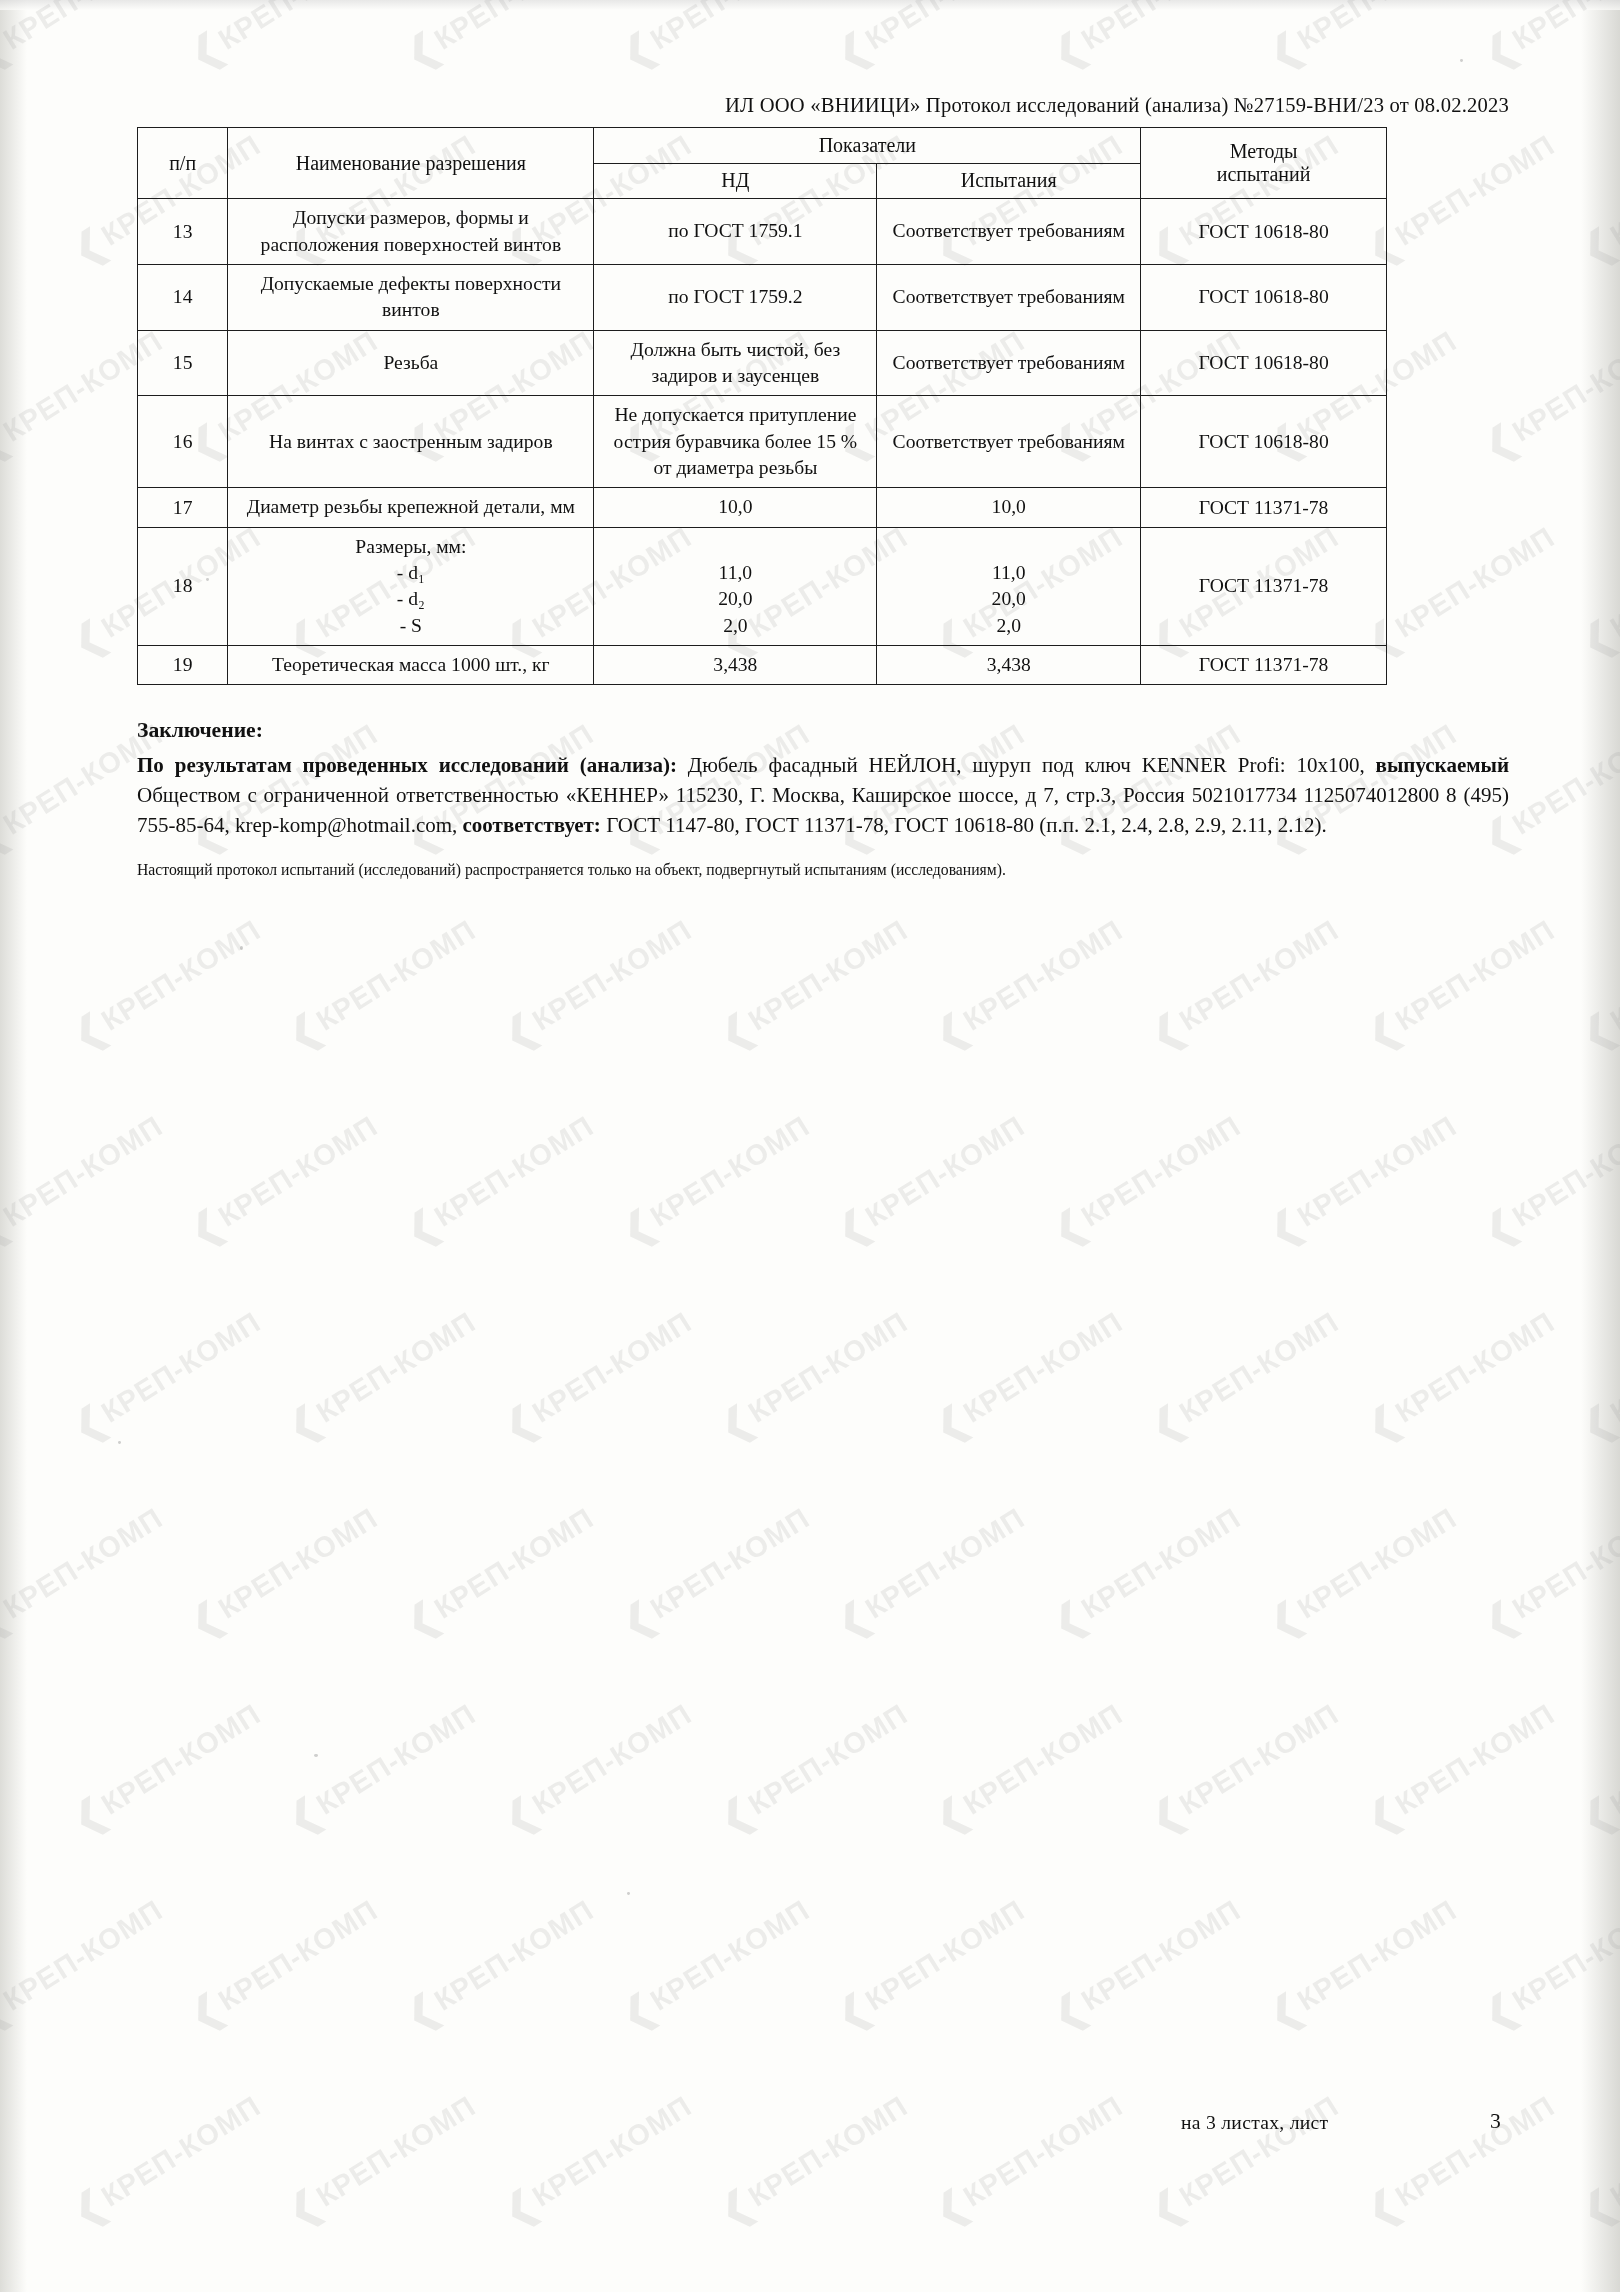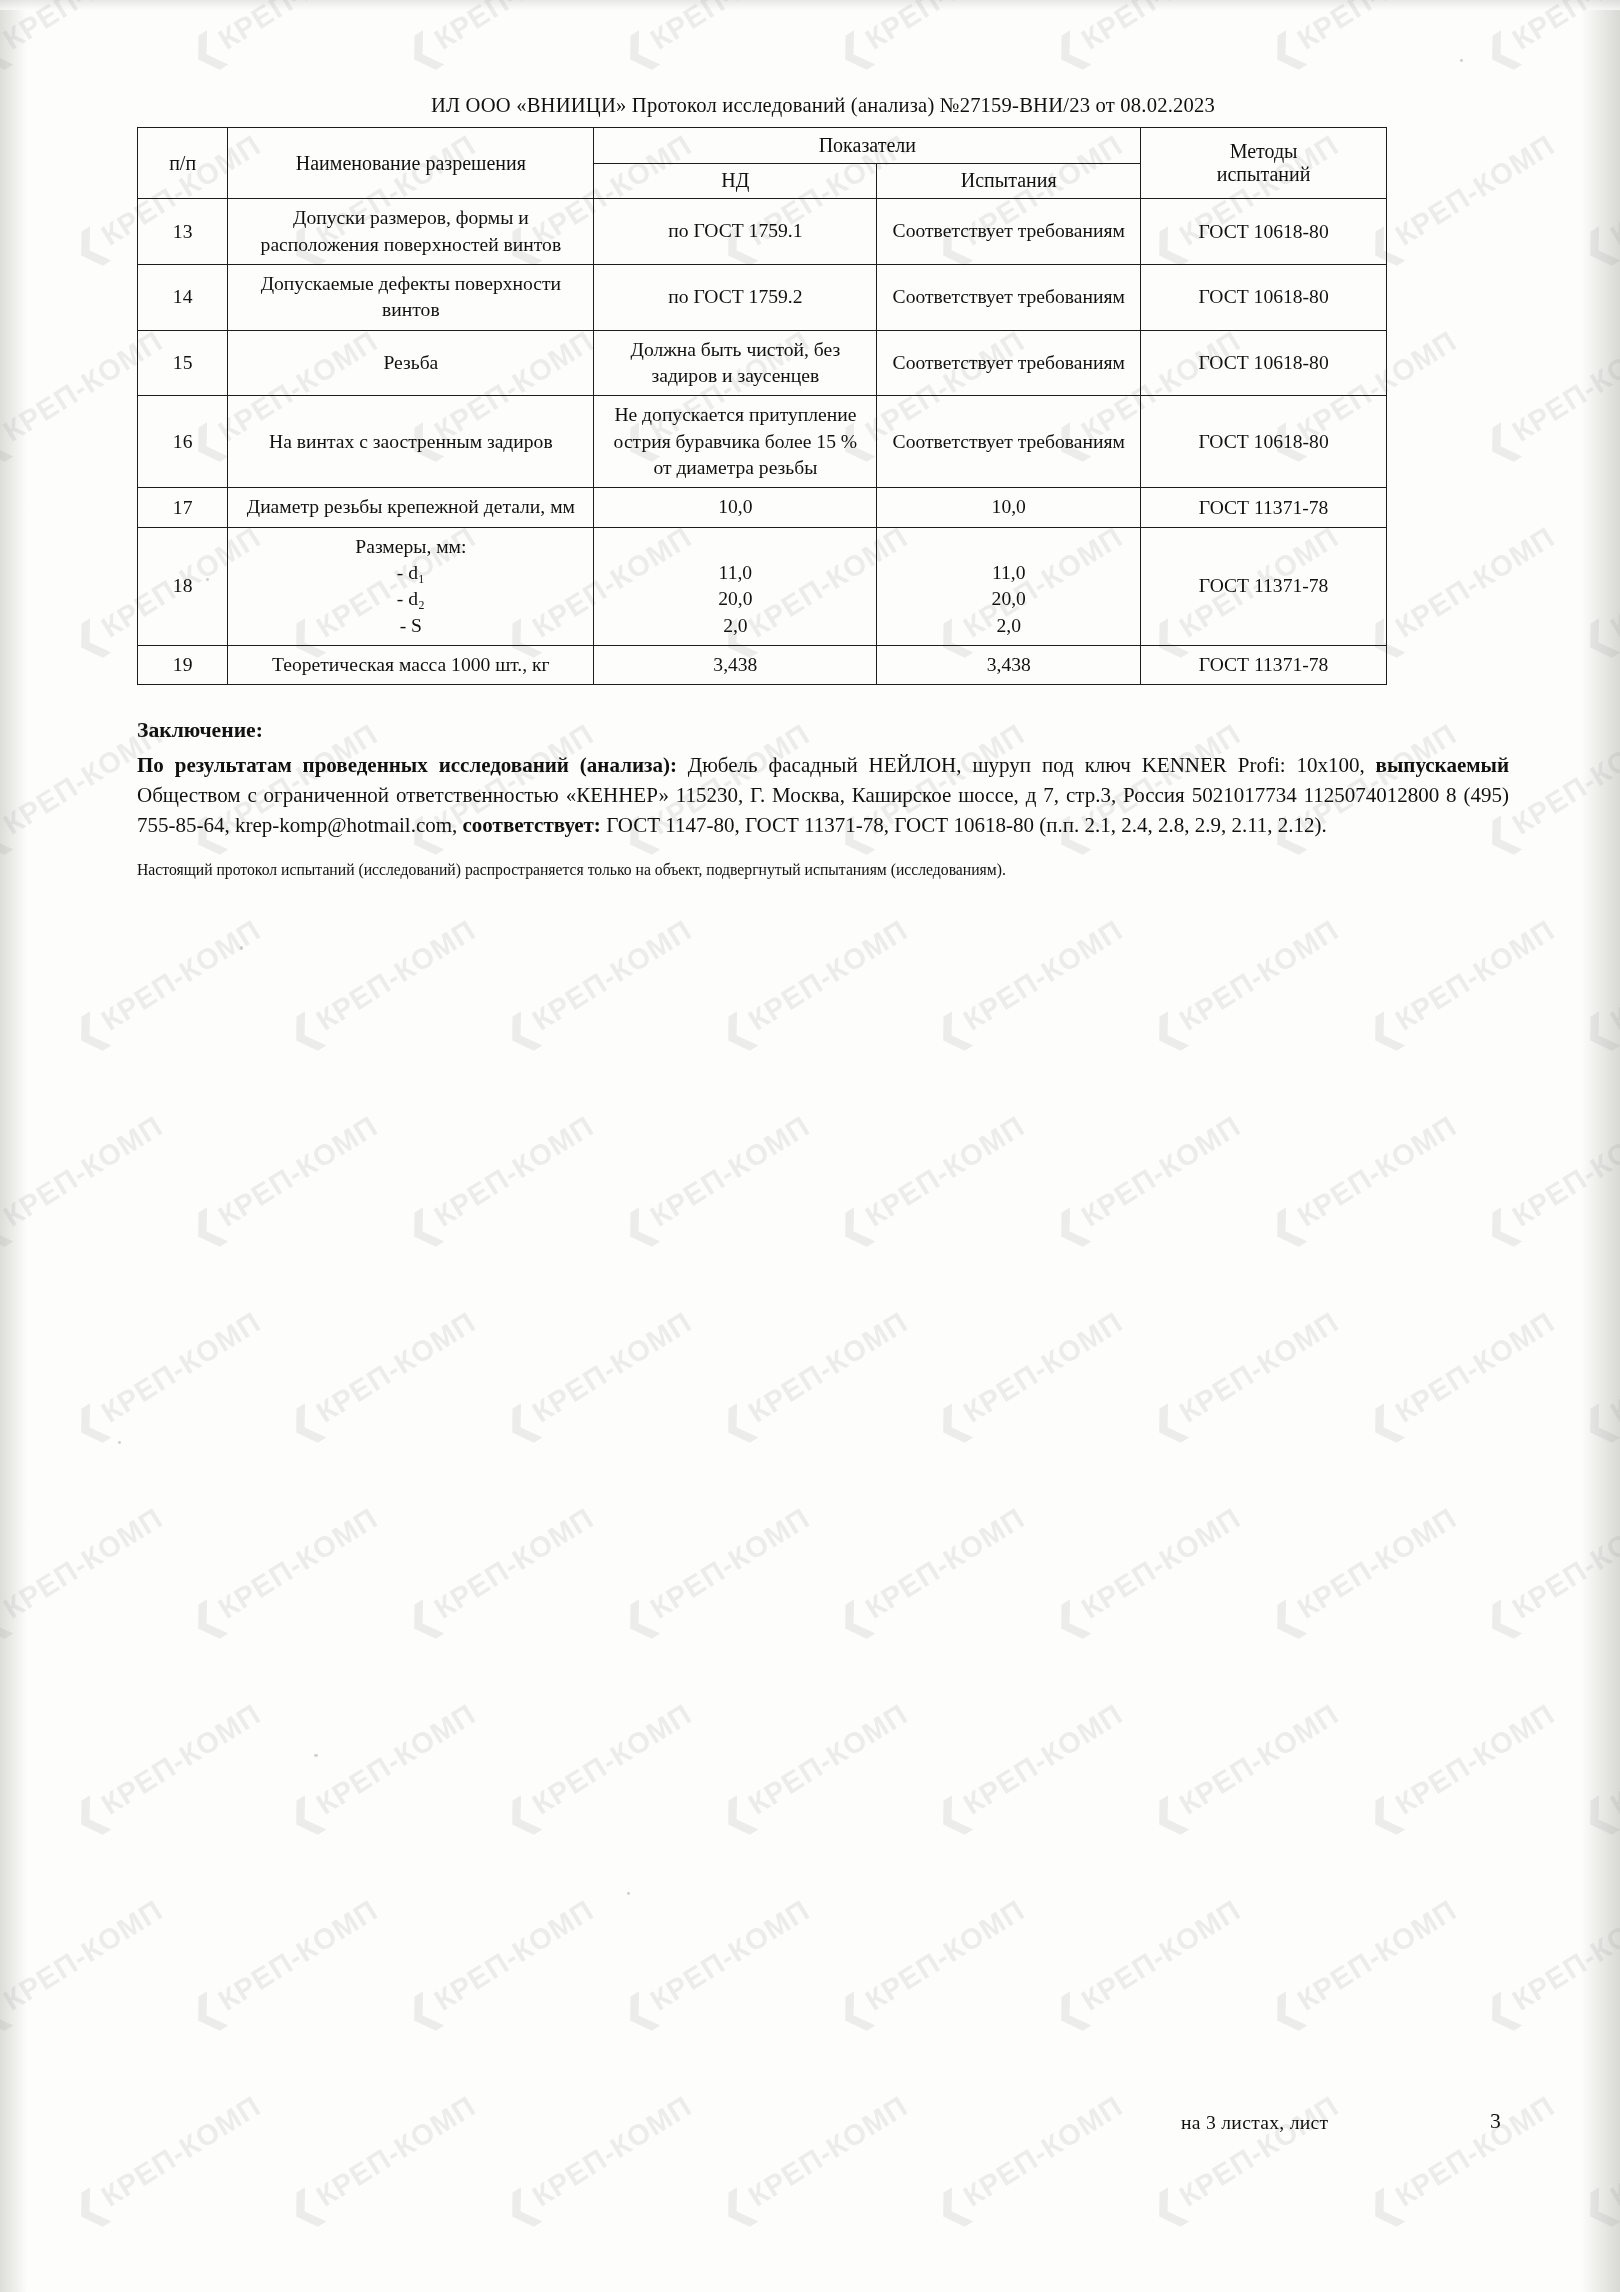--- a/index.html
+++ b/index.html
@@ -70,21 +70,21 @@
   
   .content {
     position: absolute;
     left: 137px;
     top: 94px;
     width: 1372px;
   }
 
   .doc-header {
     font-size: 20.6px;
-    text-align: center;
+    text-align: right;
     letter-spacing: 0.2px;
     margin-bottom: 9.8px;
     white-space: nowrap;
   }
 
   table.protocol {
     border-collapse: collapse;
     width: 1250px;
     table-layout: fixed;
     font-size: 19.6px;

